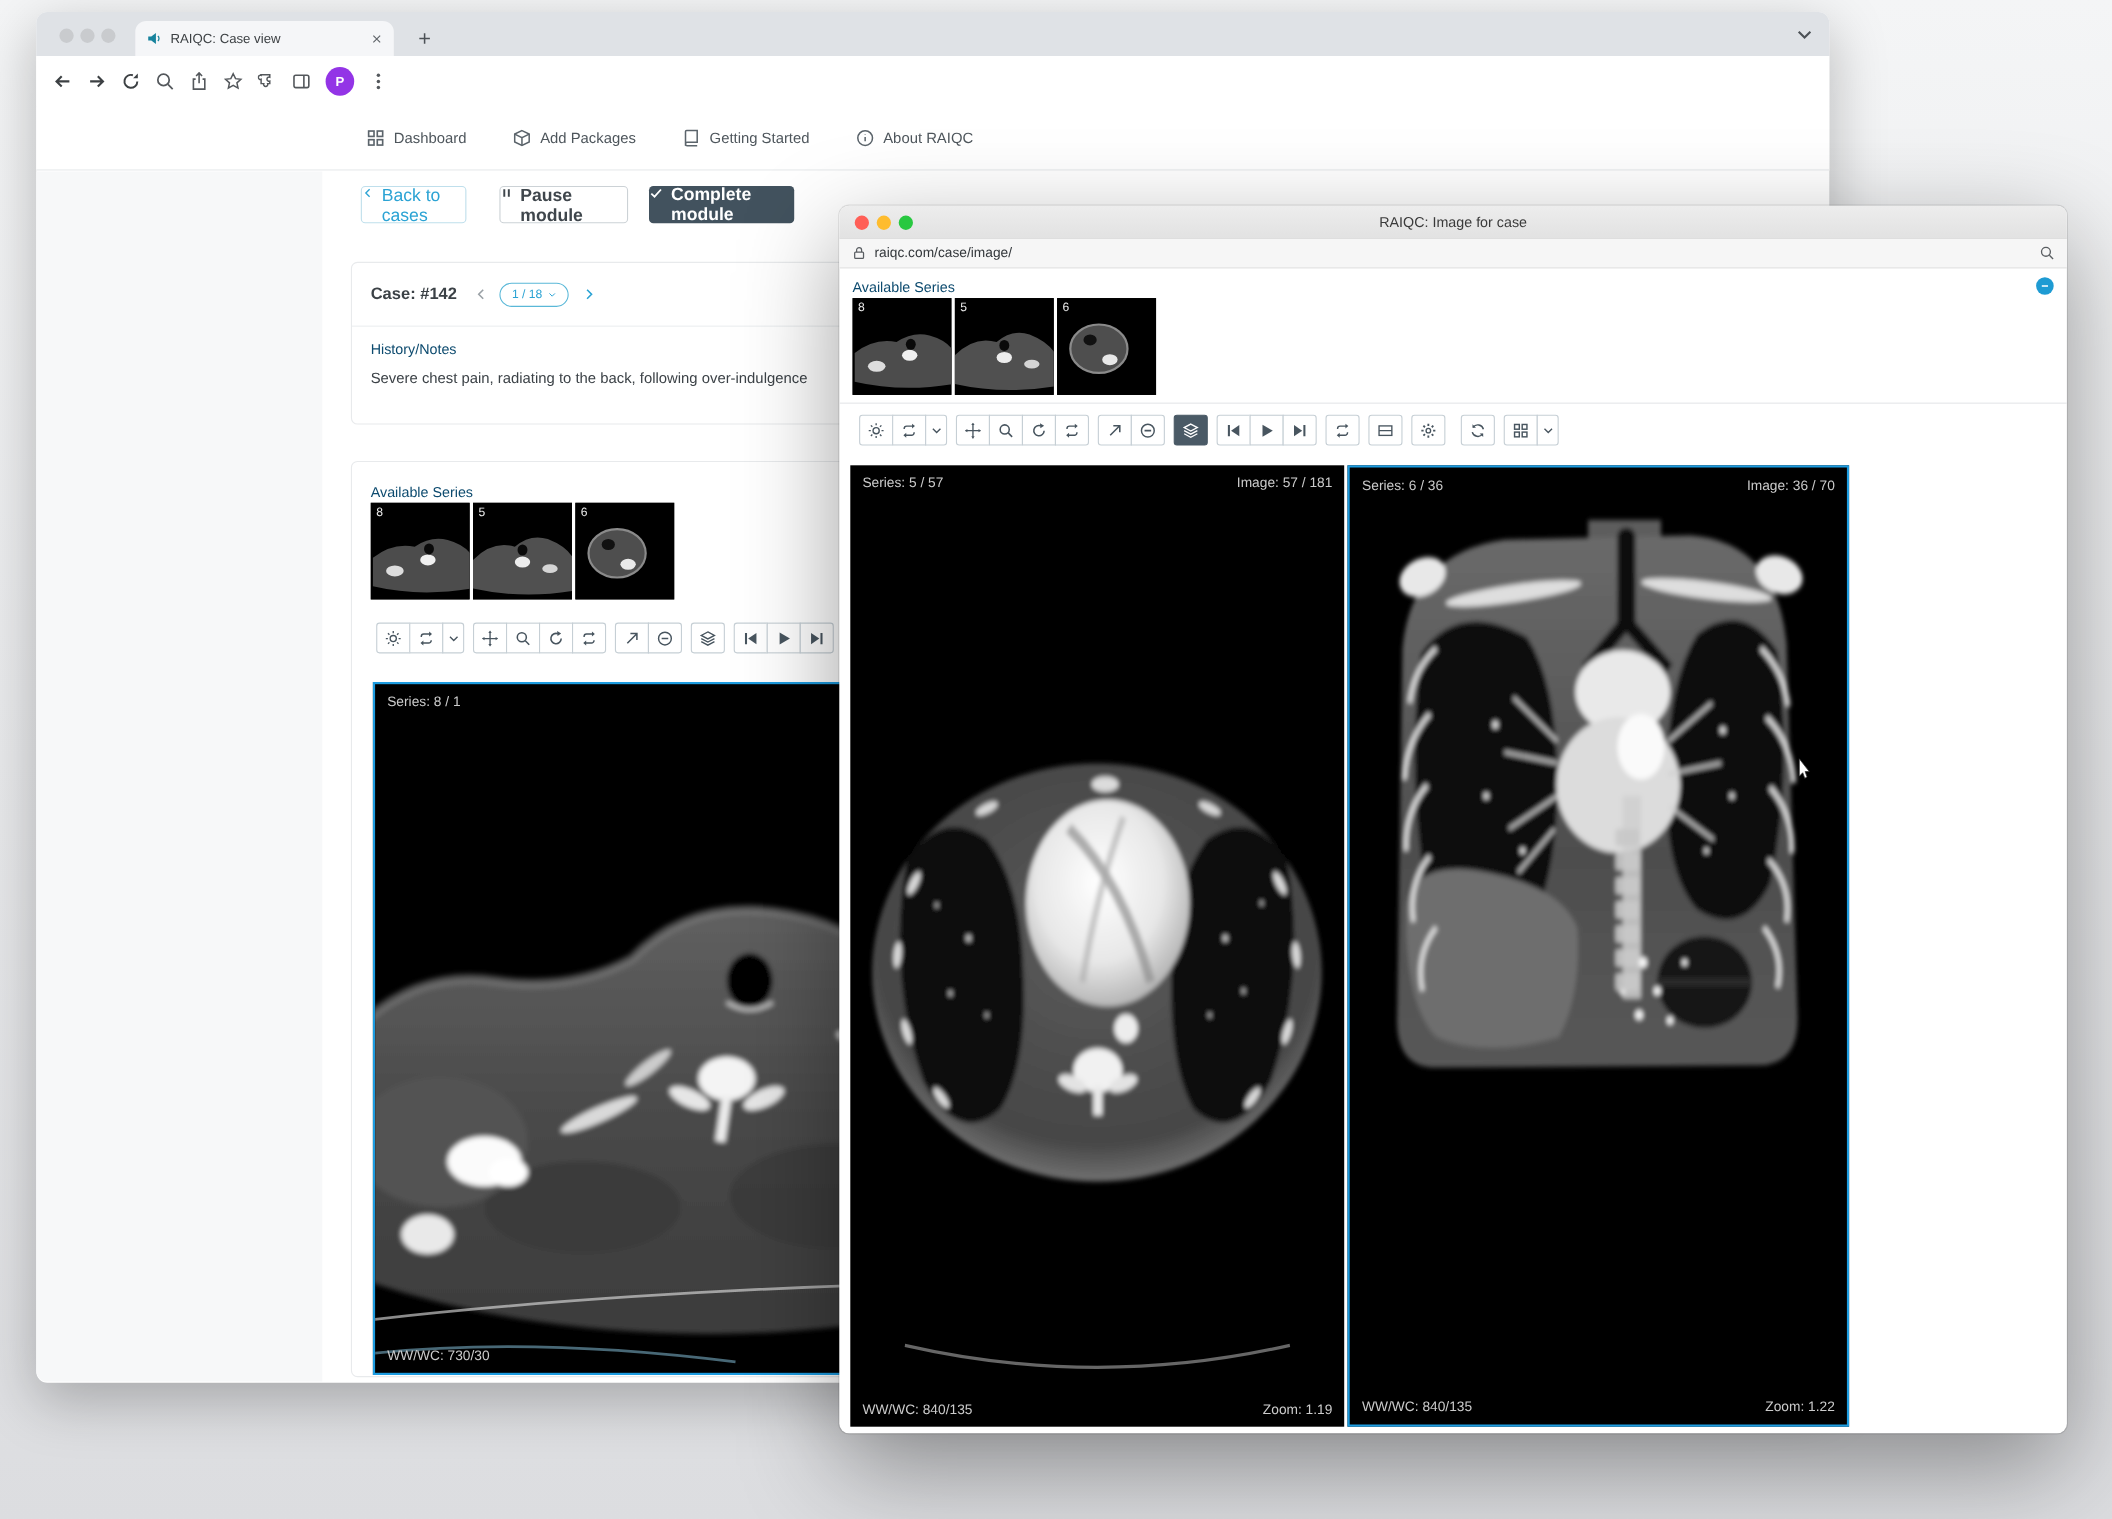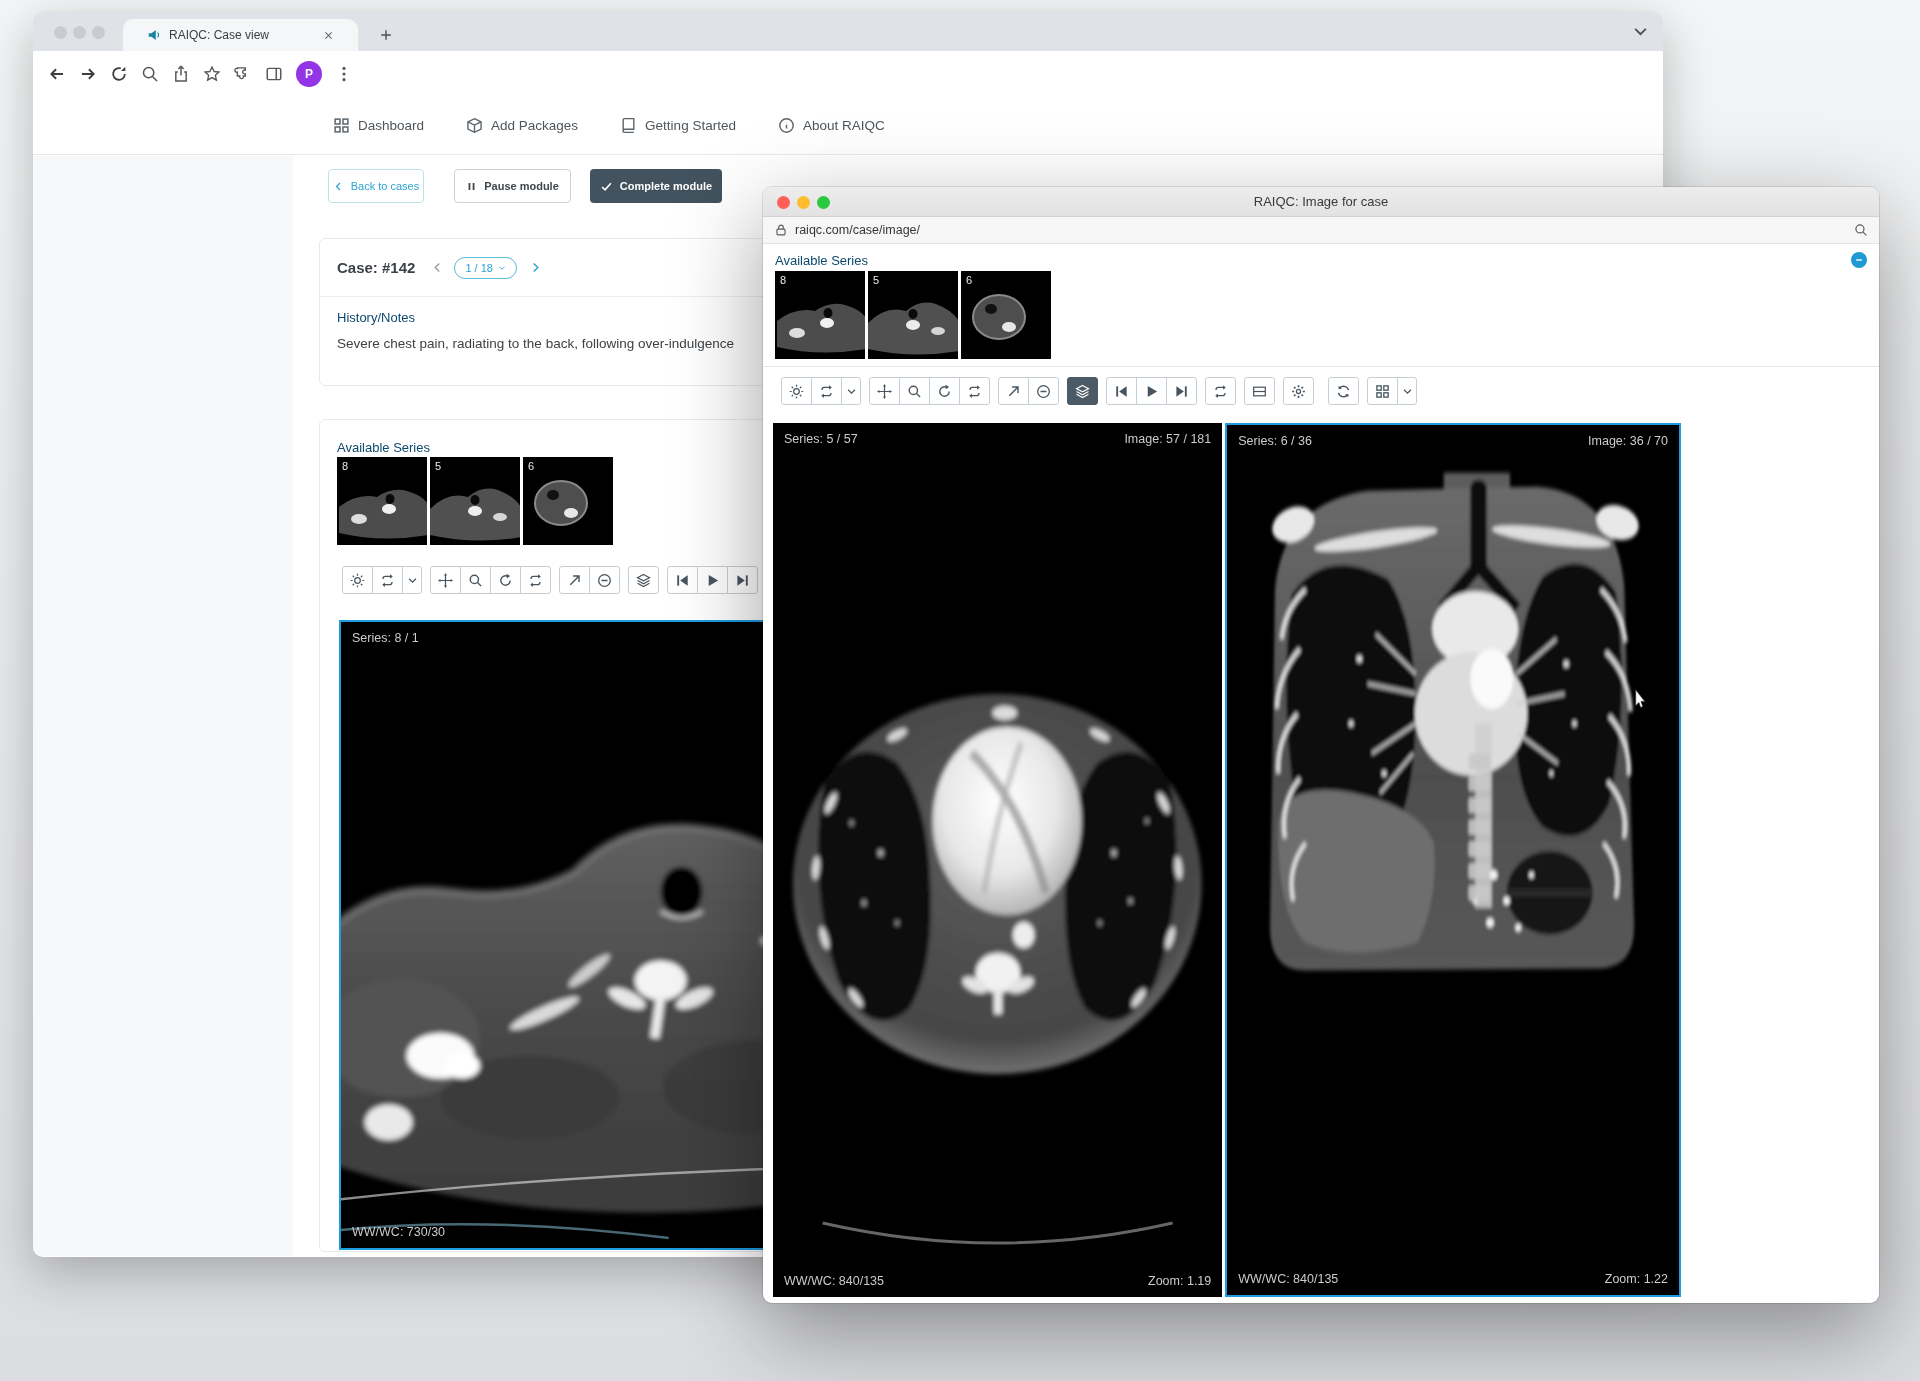--- a/index.html
+++ b/index.html
@@ -4,37 +4,37 @@
 <style>
   *{box-sizing:border-box;margin:0;padding:0}
   html,body{width:1920px;height:1381px}
   body{font-family:"Liberation Sans",sans-serif;background:linear-gradient(#f4f5f6,#dcdde0);position:relative;overflow:hidden}
   .win{position:absolute;background:#fff}
 
   
   .bgwin{left:33px;top:11px;width:1630px;height:1246px;border-radius:10px;box-shadow:0 16px 50px rgba(0,0,0,.25)}
   .tabstrip{height:40px;background:#dfe2e6;border-radius:10px 10px 0 0;position:relative}
   .dot{position:absolute;width:13px;height:13px;border-radius:50%;top:15px}
-  .tab{position:absolute;left:90px;top:8px;width:235px;height:32px;background:#f5f6f8;border-radius:10px 10px 0 0;display:flex;align-items:center;padding:0 24px;gap:8px}
+  .tab{position:absolute;left:90px;top:8px;width:235px;height:32px;background:#f5f6f8;border-radius:10px 10px 0 0;display:flex;align-items:center;padding:0 10px;gap:8px}
   .tab-title{font-size:12px;color:#3c4043;flex:1;white-space:nowrap;overflow:hidden}
   .tab ico,.ico{display:inline-flex}
   .icoS{width:14px;height:14px}.icoM{width:17px;height:17px}.icoL{width:18px;height:18px}
   .newtab{position:absolute;left:340px;top:11px;width:26px;height:26px;display:flex;align-items:center;justify-content:center;color:#4c5156;border-radius:50%}
   .tab-chev{position:absolute;right:14px;top:12px;color:#4c5156}
   .btoolbar{height:46px;display:flex;align-items:center;padding:0 15px;gap:13px;background:#fff}
   .navico{color:#54585c;display:flex}
   .addr{flex:1;height:30px;background:#eef1f4;border-radius:15px;display:flex;align-items:center;padding:0 13px;gap:8px;color:#5f6368}
   .addr-url{font-size:13px;color:#26292c}
   .avatar{width:26px;height:26px;border-radius:50%;background:#9334e6;color:#fff;font-size:12px;font-weight:bold;display:flex;align-items:center;justify-content:center}
   .appnav{height:58px;display:flex;align-items:center;gap:42px;padding-left:300px;border-bottom:1px solid #e7e9eb;background:#fff}
   .appnav-item{display:flex;align-items:center;gap:8px;font-size:13.5px;color:#4e565c;cursor:pointer}
   .appnav-item .ico{color:#5b646b}
   .leftstrip{position:absolute;left:0;top:145px;width:260px;height:1100px;background:#f7f8f9;border-radius:0 0 0 10px}
   .btnrow{position:absolute;left:295px;top:158px;display:flex;align-items:center}
-  .btn{height:34px;border-radius:4px;font-size:11px;display:flex;align-items:center;justify-content:center;gap:7px;cursor:pointer}
+  .btn{height:34px;border-radius:4px;font-size:16px;display:flex;align-items:flex-start;justify-content:center;gap:7px;cursor:pointer}
   .btn-back{width:96px;border:1px solid #bfdfec;color:#2ba3d4;background:#fff}
   .btn-pause{width:117px;margin-left:30px;border:1px solid #ccd2d6;color:#3f464c;font-weight:bold;background:#fff}
   .btn-complete{width:132px;margin-left:19px;border:none;background:#42525e;color:#fff;font-weight:bold}
   .card{position:absolute;left:286px;width:860px;background:#fff;border:1px solid #e8eaec;border-radius:6px}
   .card1{top:227px;height:148px}
   .card2{top:408px;height:833px}
   .case-row{height:58px;display:flex;align-items:center;padding:0 17px;border-bottom:1px solid #eceeef}
   .case-title{font-size:15px;font-weight:bold;color:#3b4146}
   .pg-chev{display:flex;color:#9aa1a6;cursor:pointer}
   .pg-chev.teal{color:#2ba3d4}

